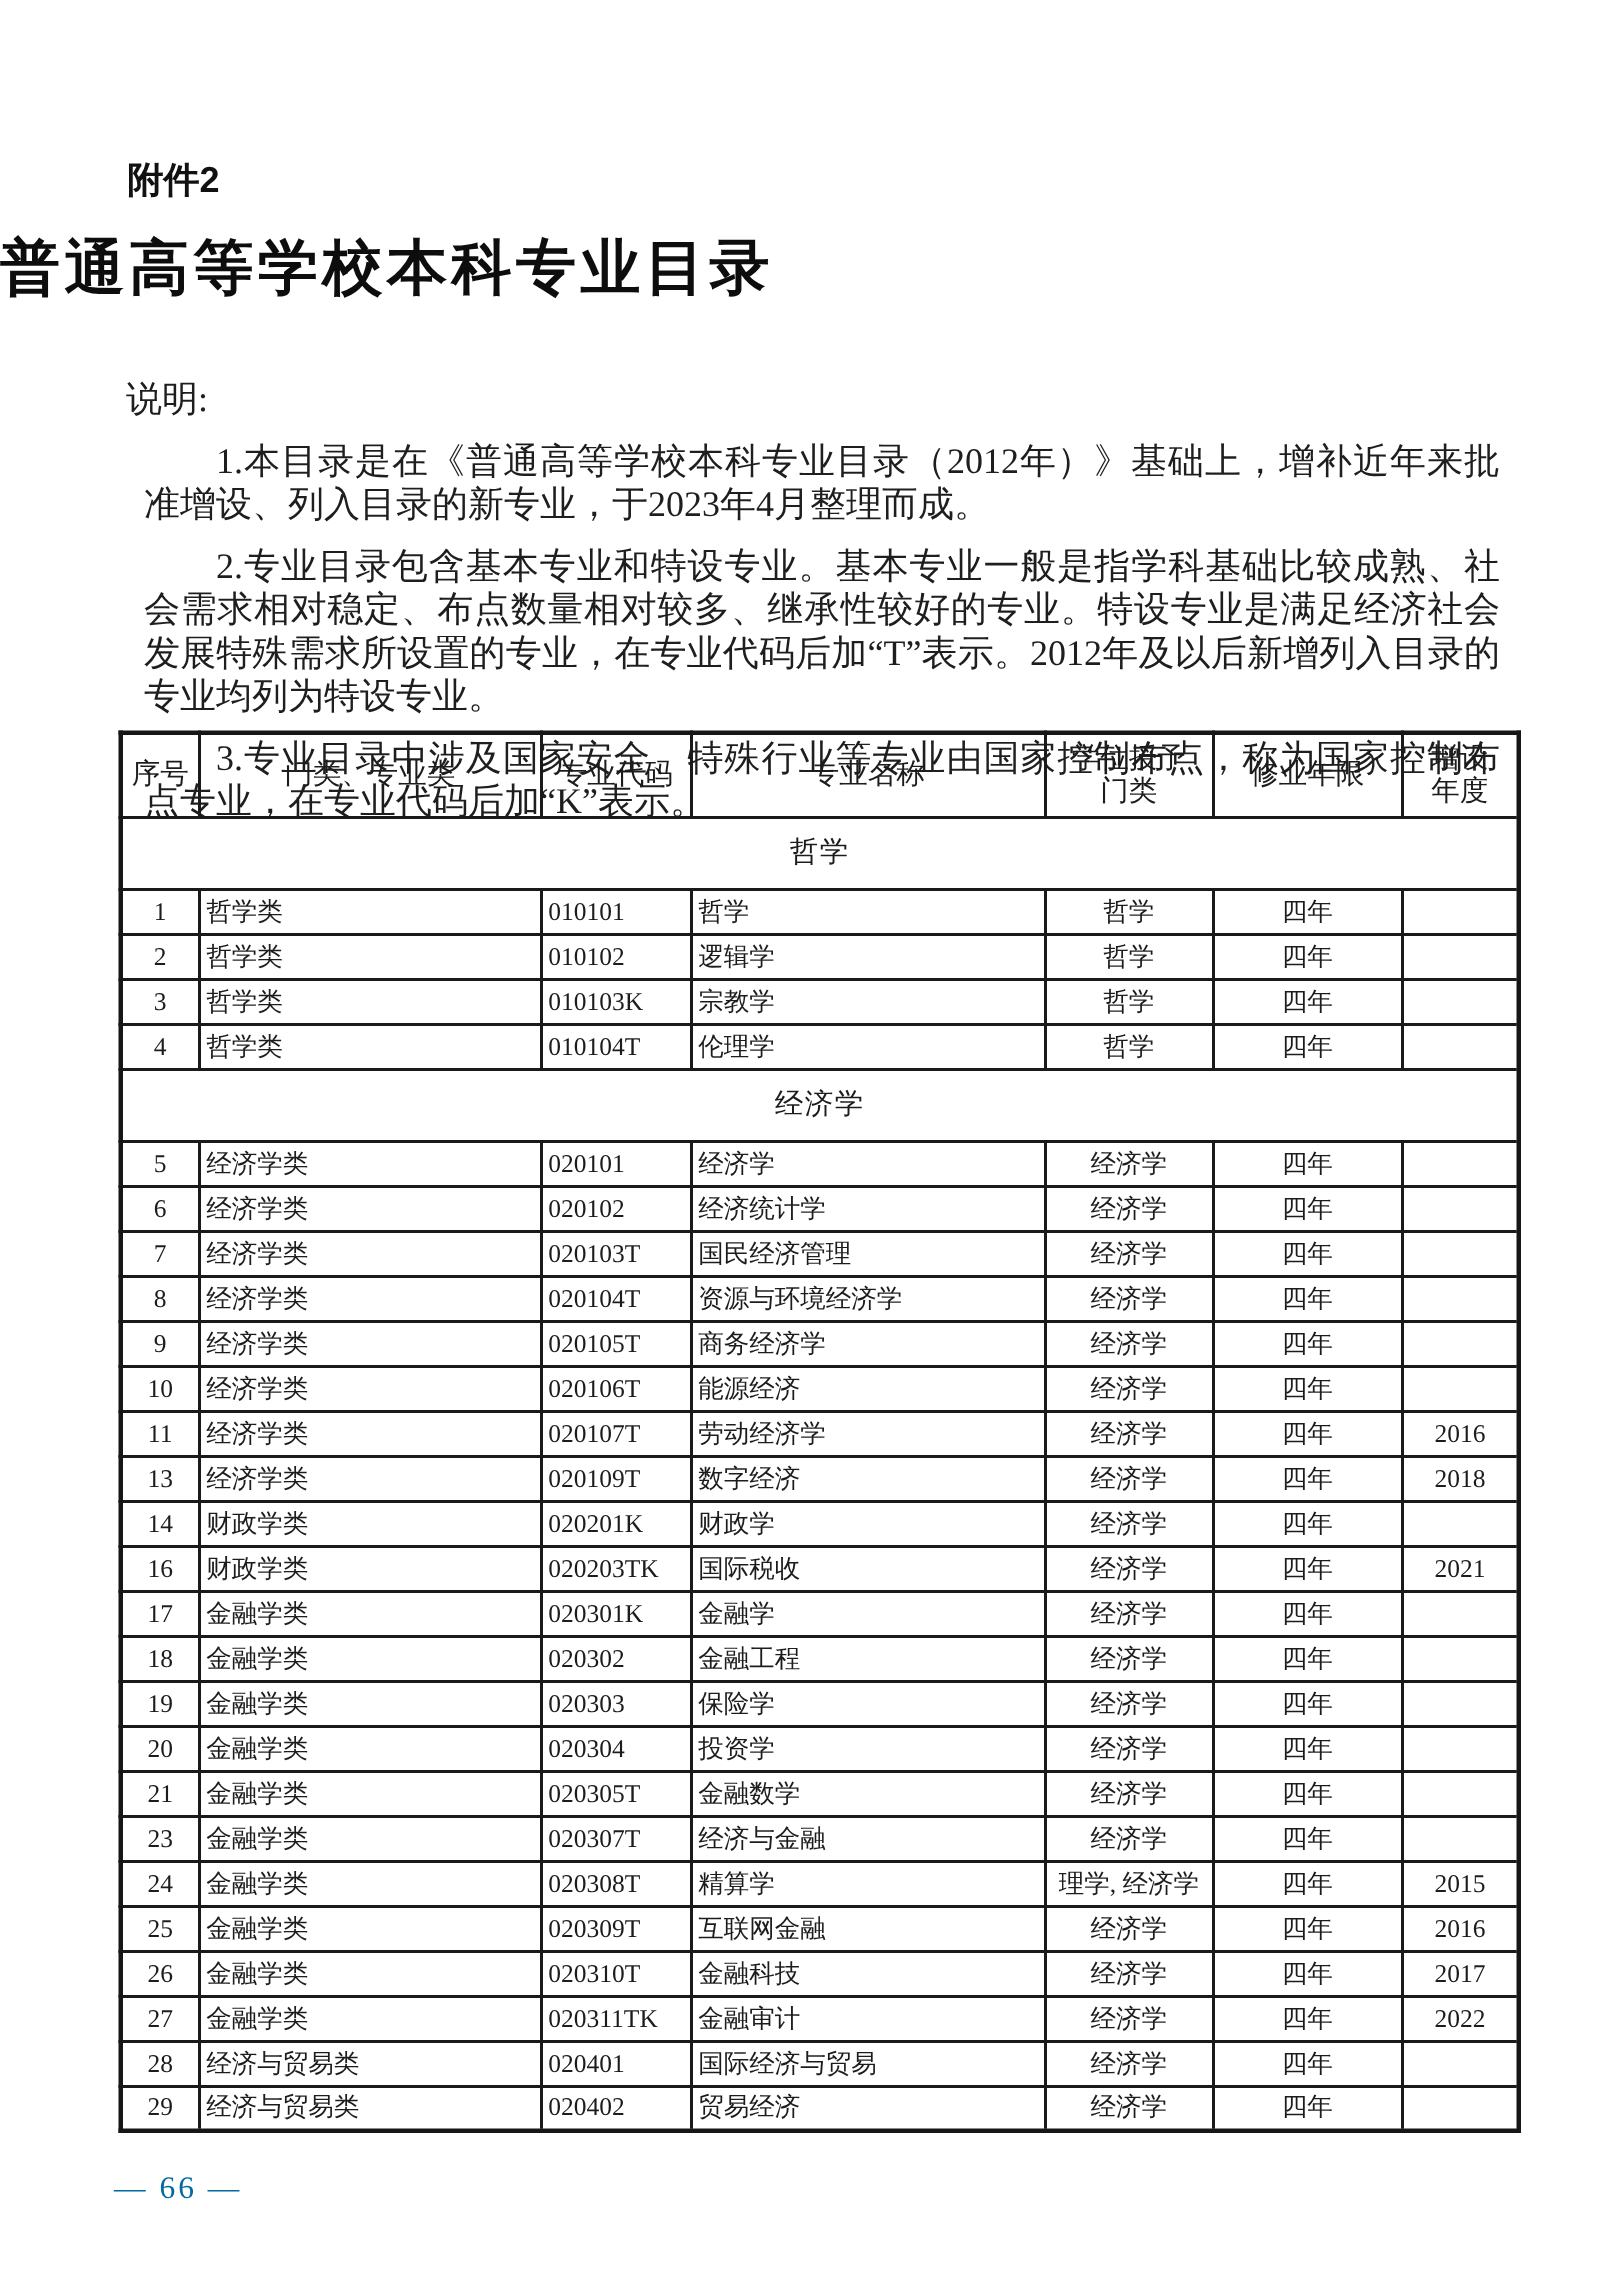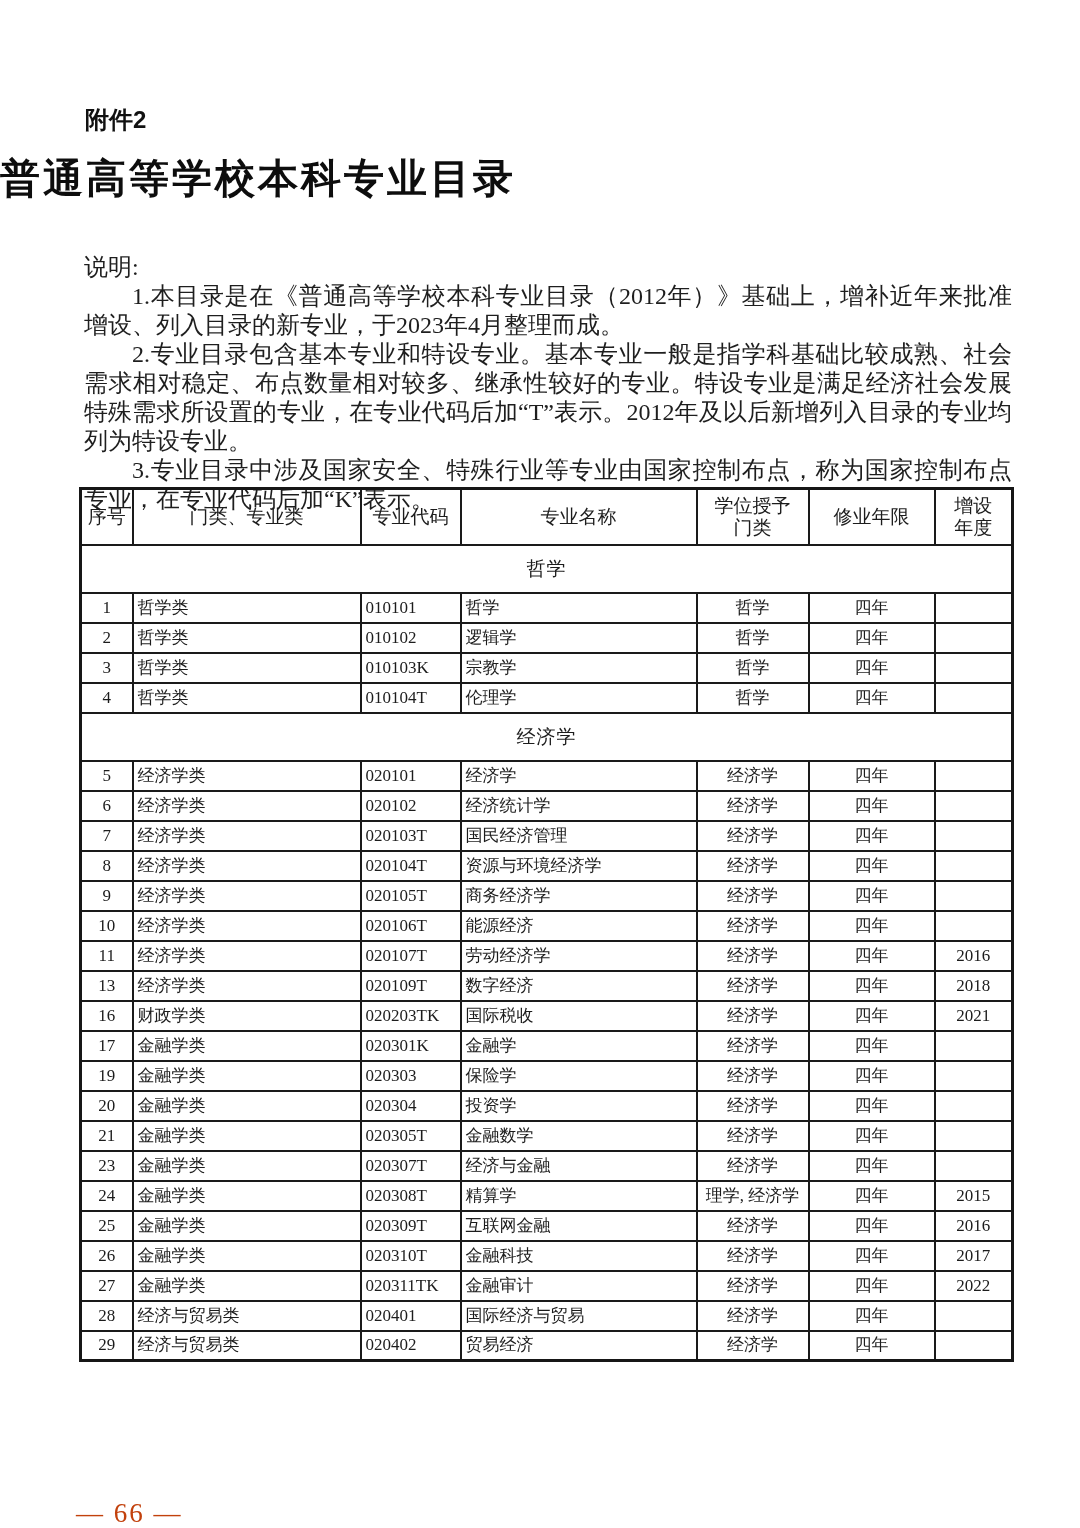--- a/index.html
+++ b/index.html
@@ -23,21 +23,21 @@
     font-size:40px; font-weight:700; color:#0d0d0d;
     letter-spacing:3px;
     font-family:"Liberation Serif","DejaVu Serif",serif;
   }
   .notes {
     position:absolute; left:84px; top:253px; width:928px;
     font-size:24px; line-height:29px; text-align:justify;
     color:#1e1e1e;
   }
   .notes-heading { text-indent:0; }
-  .note { text-indent:2em; margin:0; }
+  .note { text-indent:2em; margin:12px; }
   .table-wrap {
     position:absolute; left:79px; top:487px; width:932px;
   }
   table.majors {
     border-collapse:collapse; table-layout:fixed;
     width:932px;
     border:3px solid #161616;
     font-size:17px;
   }
   table.majors th, table.majors td {
@@ -58,22 +58,22 @@
   th.colc6 .t { display:inline-block; max-width:2.6em; }
   tr.section-row td {
     height:48px;
     text-align:center;
     font-size:19px;
     letter-spacing:1px;
   }
   td.al-c { text-align:center; }
   td.al-l { text-align:left; padding-left:6px; }
   .page-number {
-    position:absolute; left:76px; top:1498px;
-    font-size:27px; letter-spacing:2px; color:#c2410c;
+    position:absolute; left:76px; top:1446px;
+    font-size:21px; letter-spacing:2px; color:#0369a1;
   }
 </style>
 </head>
 <body>
 
 <div class="page">
 
   <div class="attachment">附件2</div>
 
   <h1 class="title">普通高等学校本科专业目录</h1>
@@ -216,38 +216,56 @@
           <tr>
             <td class="al-c">13</td>
             <td class="al-l">经济学类</td>
             <td class="al-l">020109T</td>
             <td class="al-l">数字经济</td>
             <td class="al-c">经济学</td>
             <td class="al-c">四年</td>
             <td class="al-c">2018</td>
           </tr>
           <tr>
+            <td class="al-c">14</td>
+            <td class="al-l">财政学类</td>
+            <td class="al-l">020201K</td>
+            <td class="al-l">财政学</td>
+            <td class="al-c">经济学</td>
+            <td class="al-c">四年</td>
+            <td class="al-c"></td>
+          </tr>
+          <tr>
             <td class="al-c">16</td>
             <td class="al-l">财政学类</td>
             <td class="al-l">020203TK</td>
             <td class="al-l">国际税收</td>
             <td class="al-c">经济学</td>
             <td class="al-c">四年</td>
             <td class="al-c">2021</td>
           </tr>
           <tr>
             <td class="al-c">17</td>
             <td class="al-l">金融学类</td>
             <td class="al-l">020301K</td>
             <td class="al-l">金融学</td>
             <td class="al-c">经济学</td>
             <td class="al-c">四年</td>
             <td class="al-c"></td>
           </tr>
           <tr>
+            <td class="al-c">18</td>
+            <td class="al-l">金融学类</td>
+            <td class="al-l">020302</td>
+            <td class="al-l">金融工程</td>
+            <td class="al-c">经济学</td>
+            <td class="al-c">四年</td>
+            <td class="al-c"></td>
+          </tr>
+          <tr>
             <td class="al-c">19</td>
             <td class="al-l">金融学类</td>
             <td class="al-l">020303</td>
             <td class="al-l">保险学</td>
             <td class="al-c">经济学</td>
             <td class="al-c">四年</td>
             <td class="al-c"></td>
           </tr>
           <tr>
             <td class="al-c">20</td>

